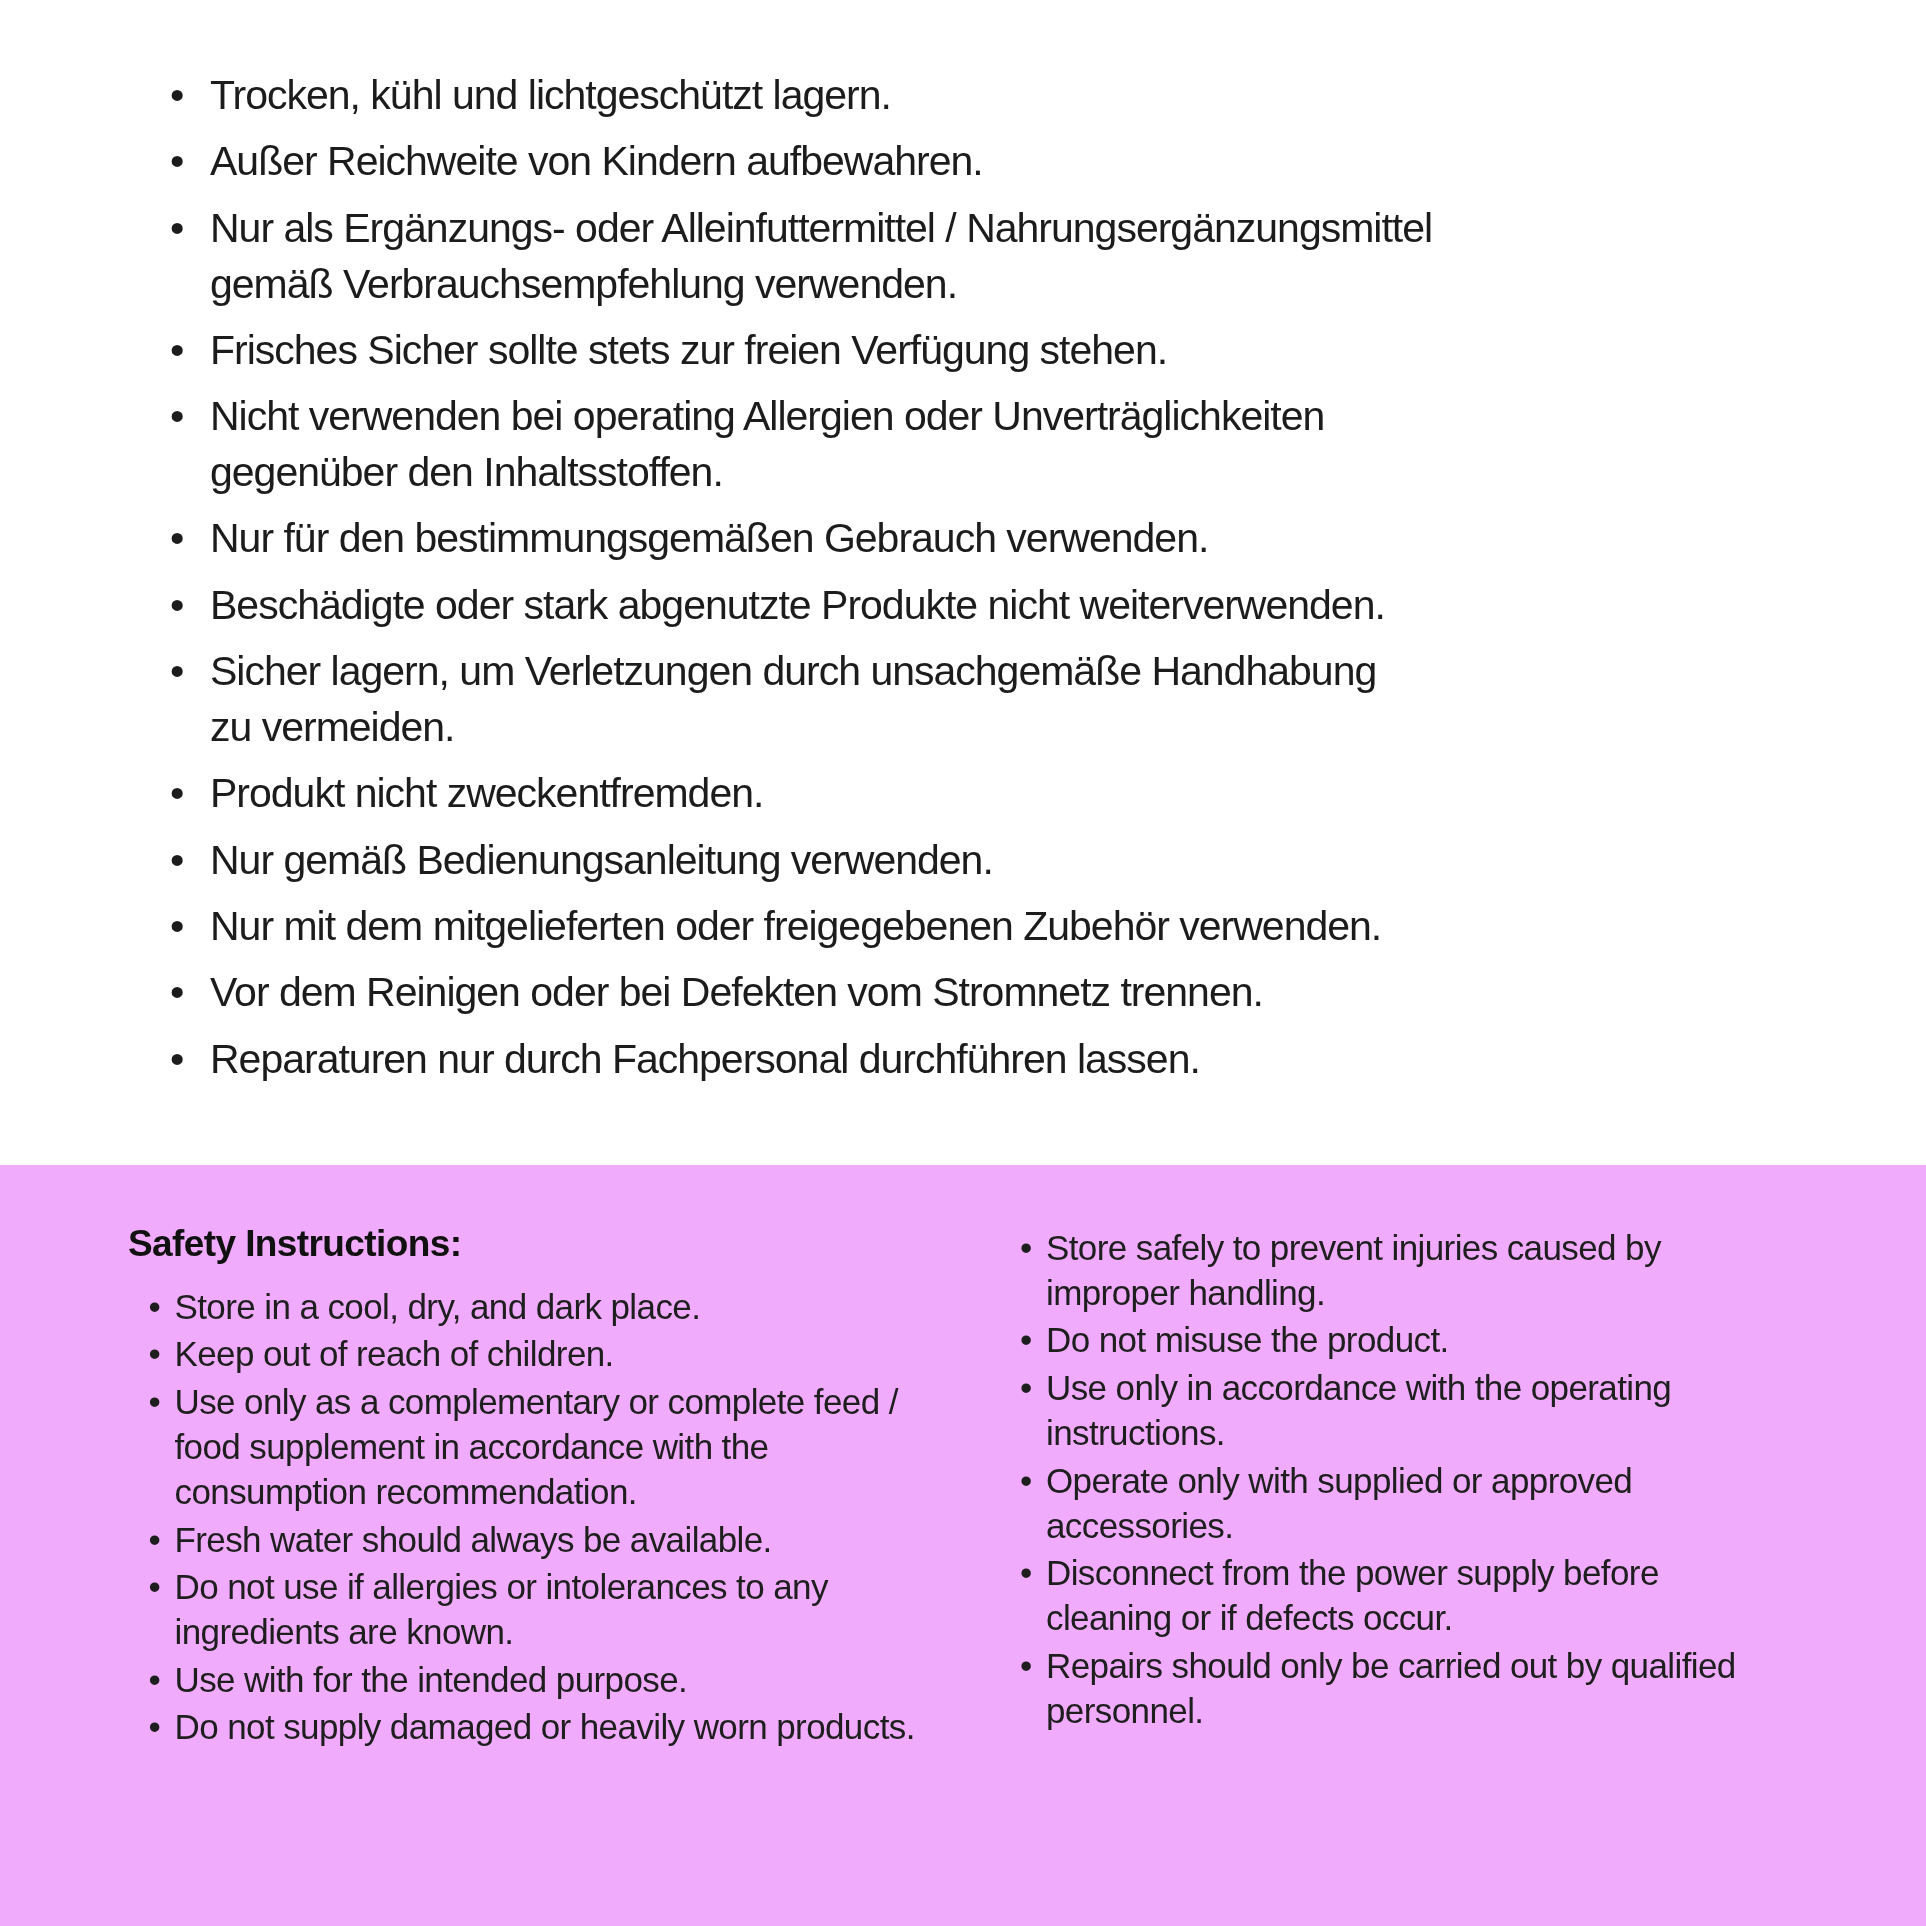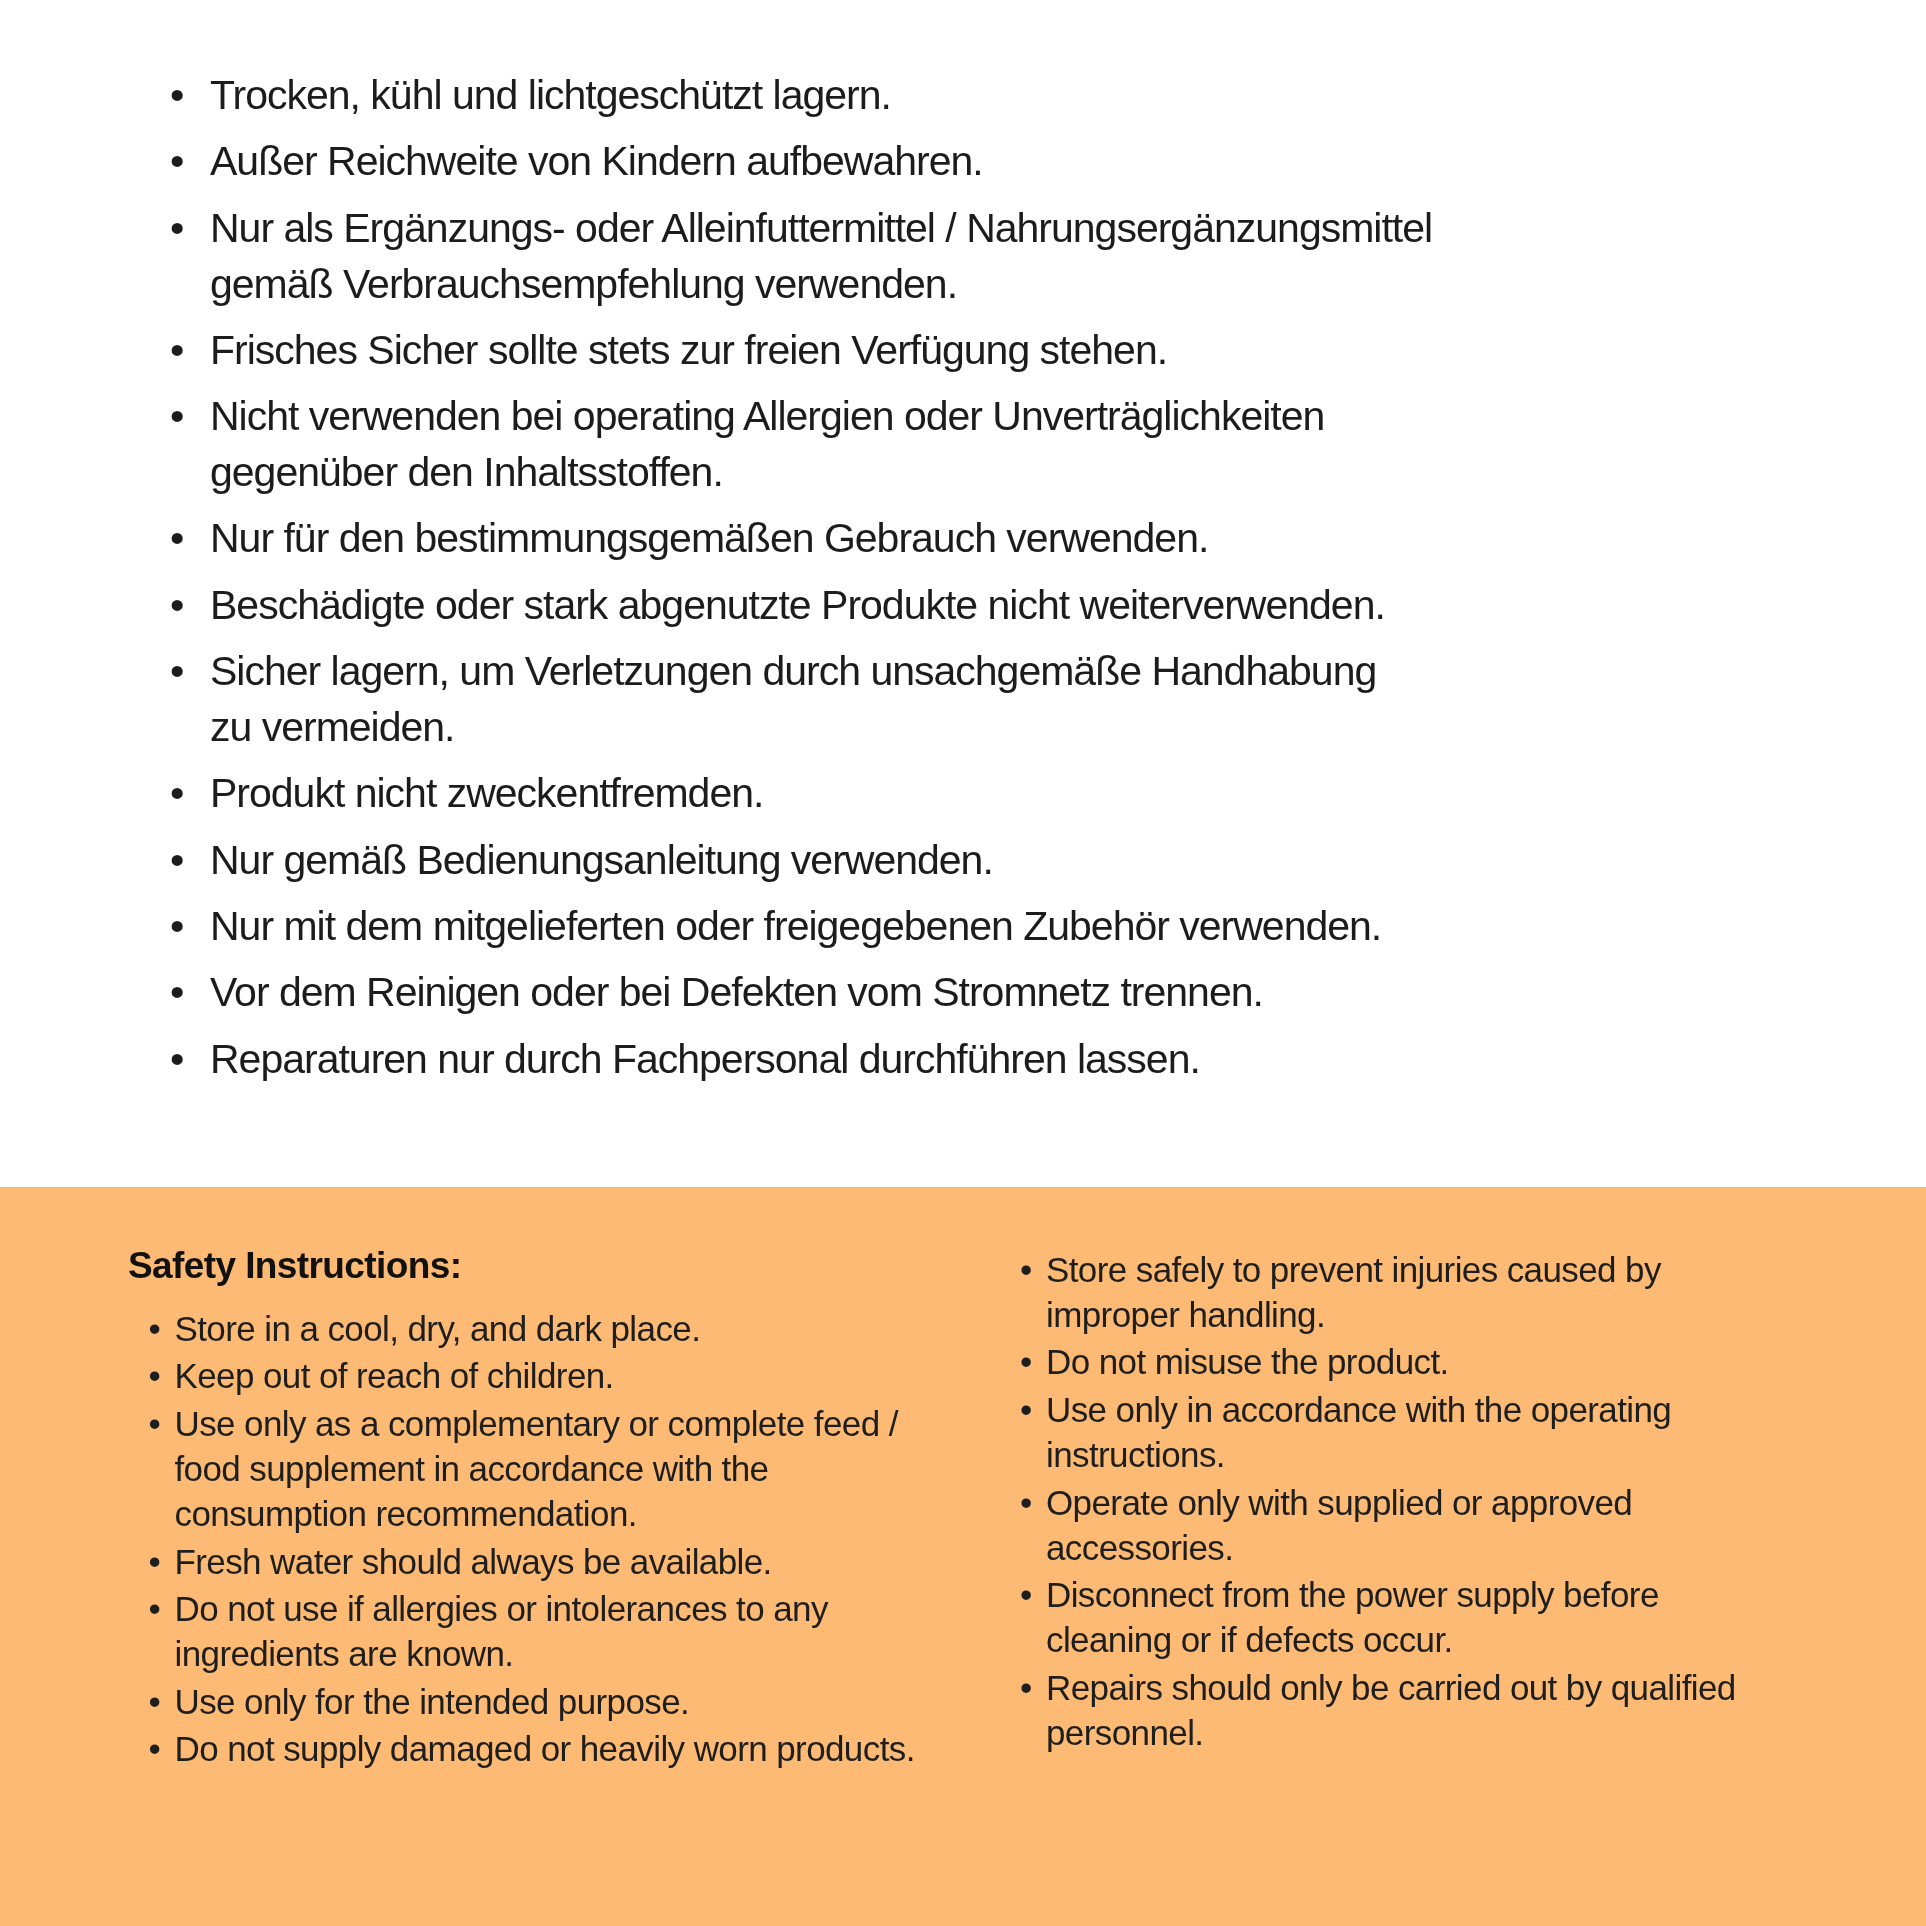--- a/index.html
+++ b/index.html
@@ -19,22 +19,22 @@
   .bullet-list{list-style:none;margin:0;padding:0;}
   .de-list{padding-left:35px;max-width:1695px;}
   .de-list li{
     display:flex;align-items:flex-start;
     font-size:41px;line-height:56px;letter-spacing:-1px;
     margin-bottom:10.3px;color:#1c1c1c;
   }
   .de-list .bullet{flex:0 0 40px;}
   .li-text{white-space:pre-line;flex:1 1 auto;}
   .en-section{
-    flex:1 1 auto;margin-top:90px;
-    background:#fdba74;
+    flex:1 1 auto;margin-top:68px;
+    background:#f0abfc;
     padding:56px 26px 0 128px;
     display:flex;align-items:flex-start;
   }
   .col-left{flex:0 0 892px;}
   .col-right{flex:1 1 auto;}
   .en-heading{
     font-size:37px;font-weight:700;letter-spacing:-0.6px;
     color:#111;margin:0;line-height:45px;
   }
   .en-list{margin:18px 0 0 0;padding:0 0 0 20.5px;}
@@ -131,21 +131,21 @@
           <span class="bullet">•</span>
           <span class="li-text">Fresh water should always be available.</span>
         </li>
         <li>
           <span class="bullet">•</span>
           <span class="li-text">Do not use if allergies or intolerances to any
 ingredients are known.</span>
         </li>
         <li>
           <span class="bullet">•</span>
-          <span class="li-text">Use only for the intended purpose.</span>
+          <span class="li-text">Use with for the intended purpose.</span>
         </li>
         <li>
           <span class="bullet">•</span>
           <span class="li-text">Do not supply damaged or heavily worn products.</span>
         </li>
       </ul>
   </div>
   <div class="col-right">
     <ul class="bullet-list en-list">
         <li>

